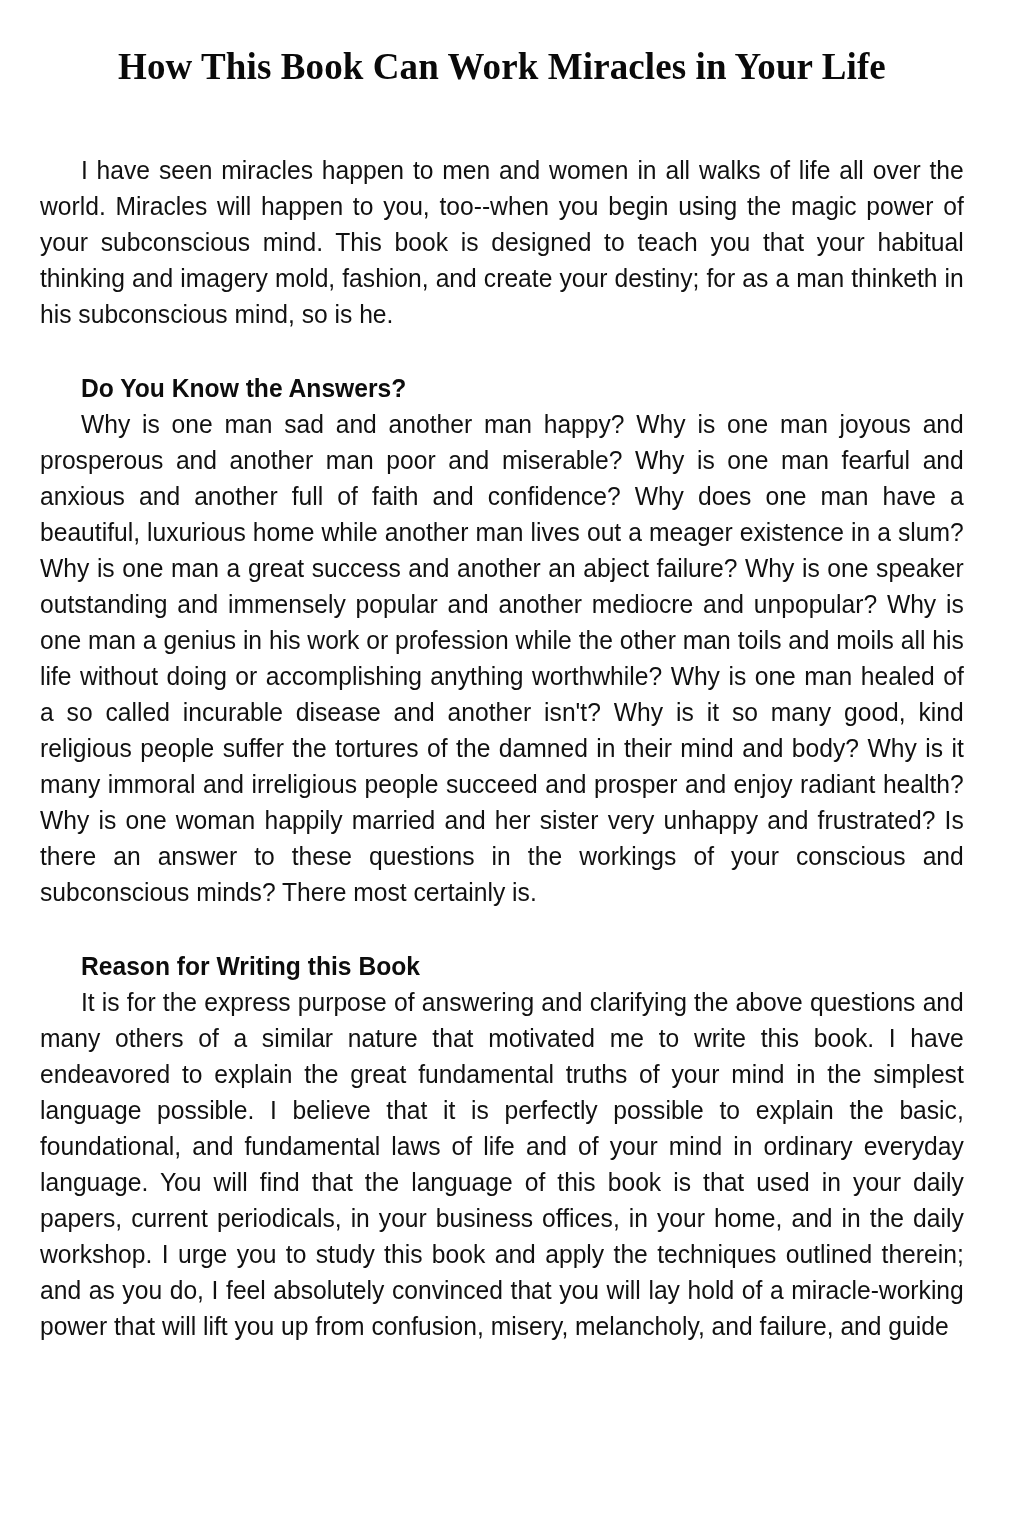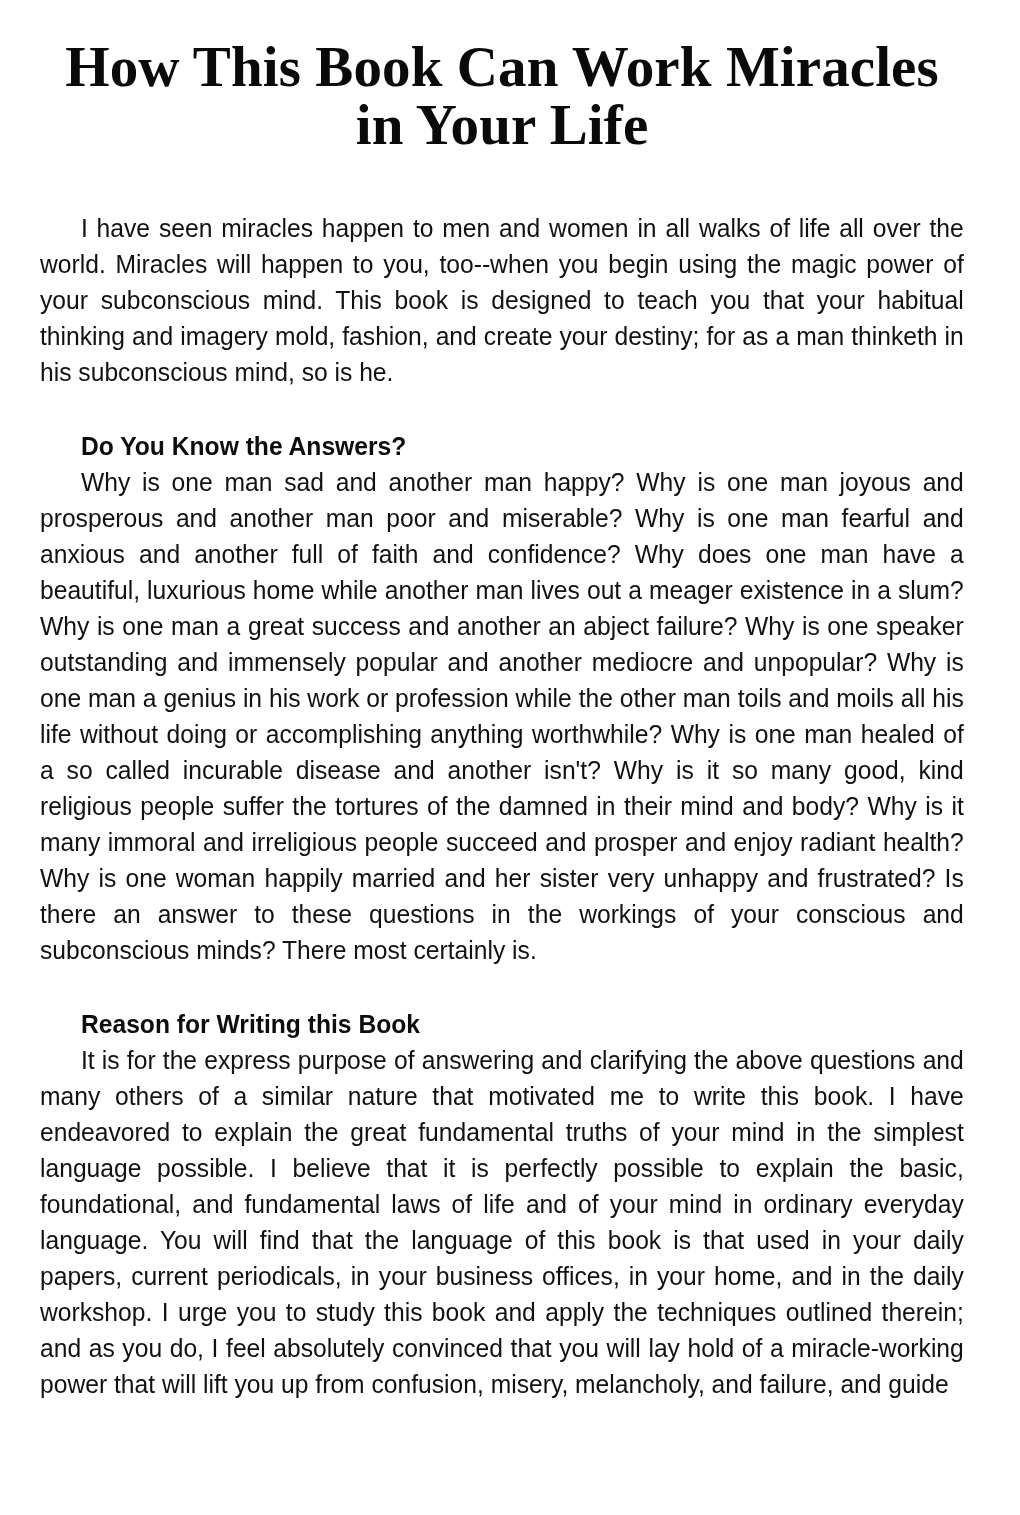--- a/index.html
+++ b/index.html
@@ -20,21 +20,21 @@
     position: absolute;
     left: 40px;
     top: 0;
     width: 924px;
   }
 
   
   .doc-title {
     font-family: "Liberation Serif", "DejaVu Serif", serif;
     font-weight: 700;
-    font-size: 57px;
+    font-size: 37px;
     line-height: 58px;
     text-align: center;
     color: #0a0a0a;
     margin: 0;
     padding-top: 38px;
     letter-spacing: 0.1px;
     text-rendering: optimizeLegibility;
   }
 
   

